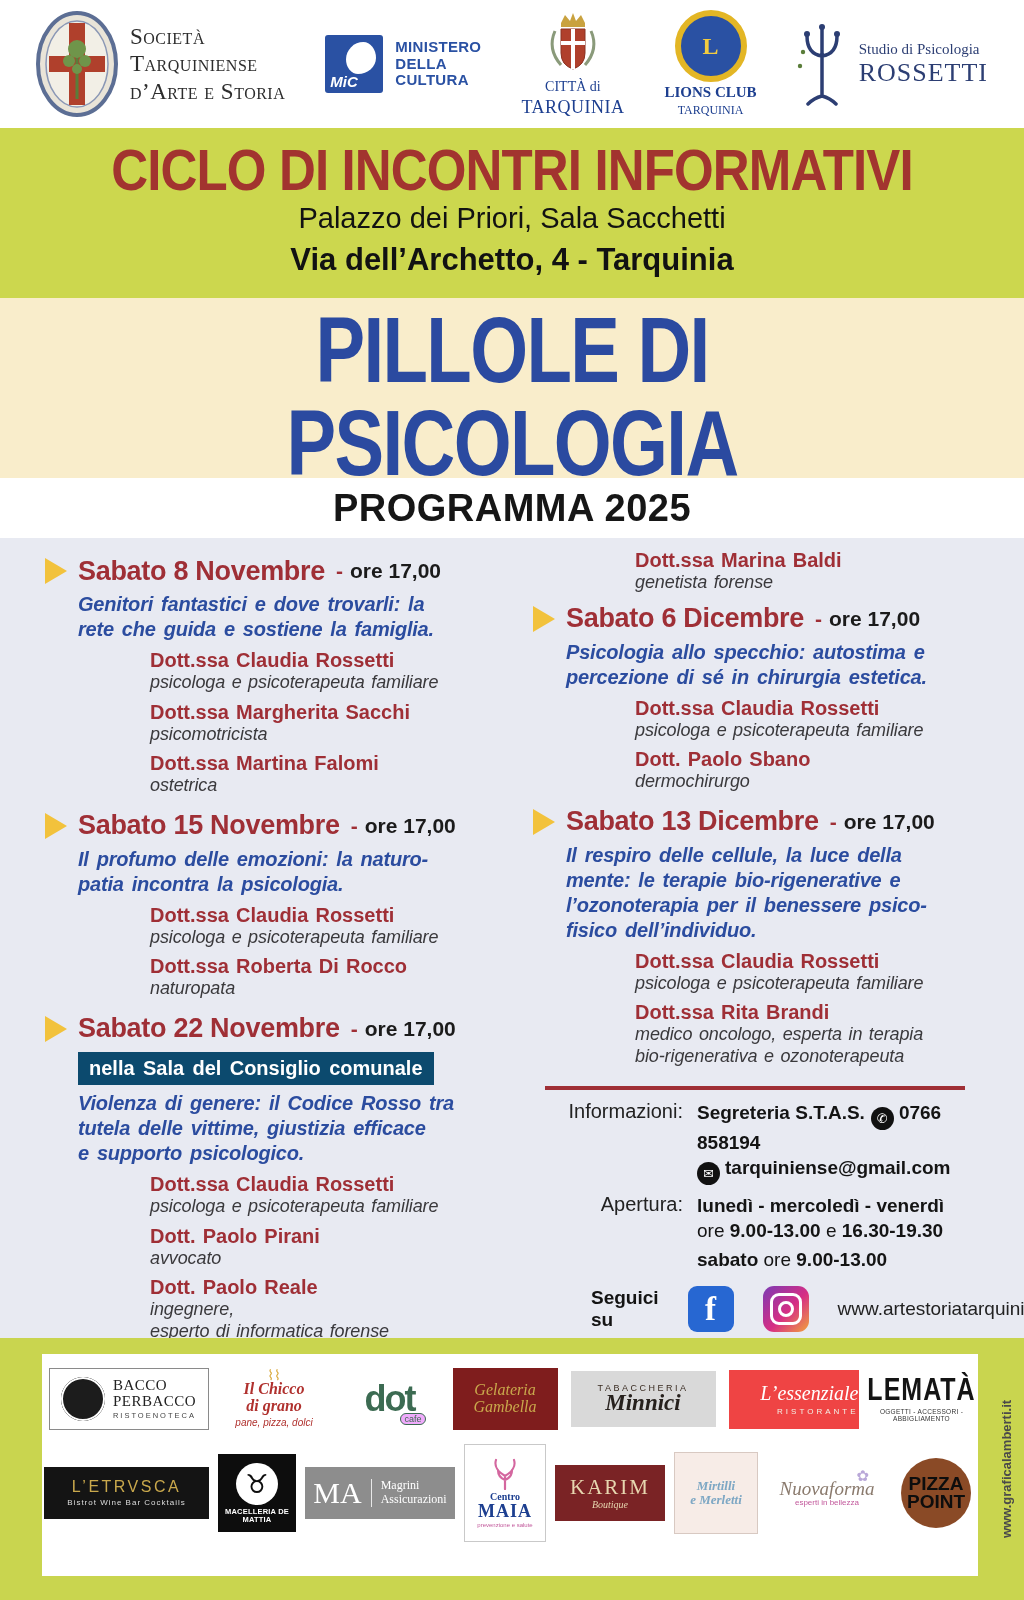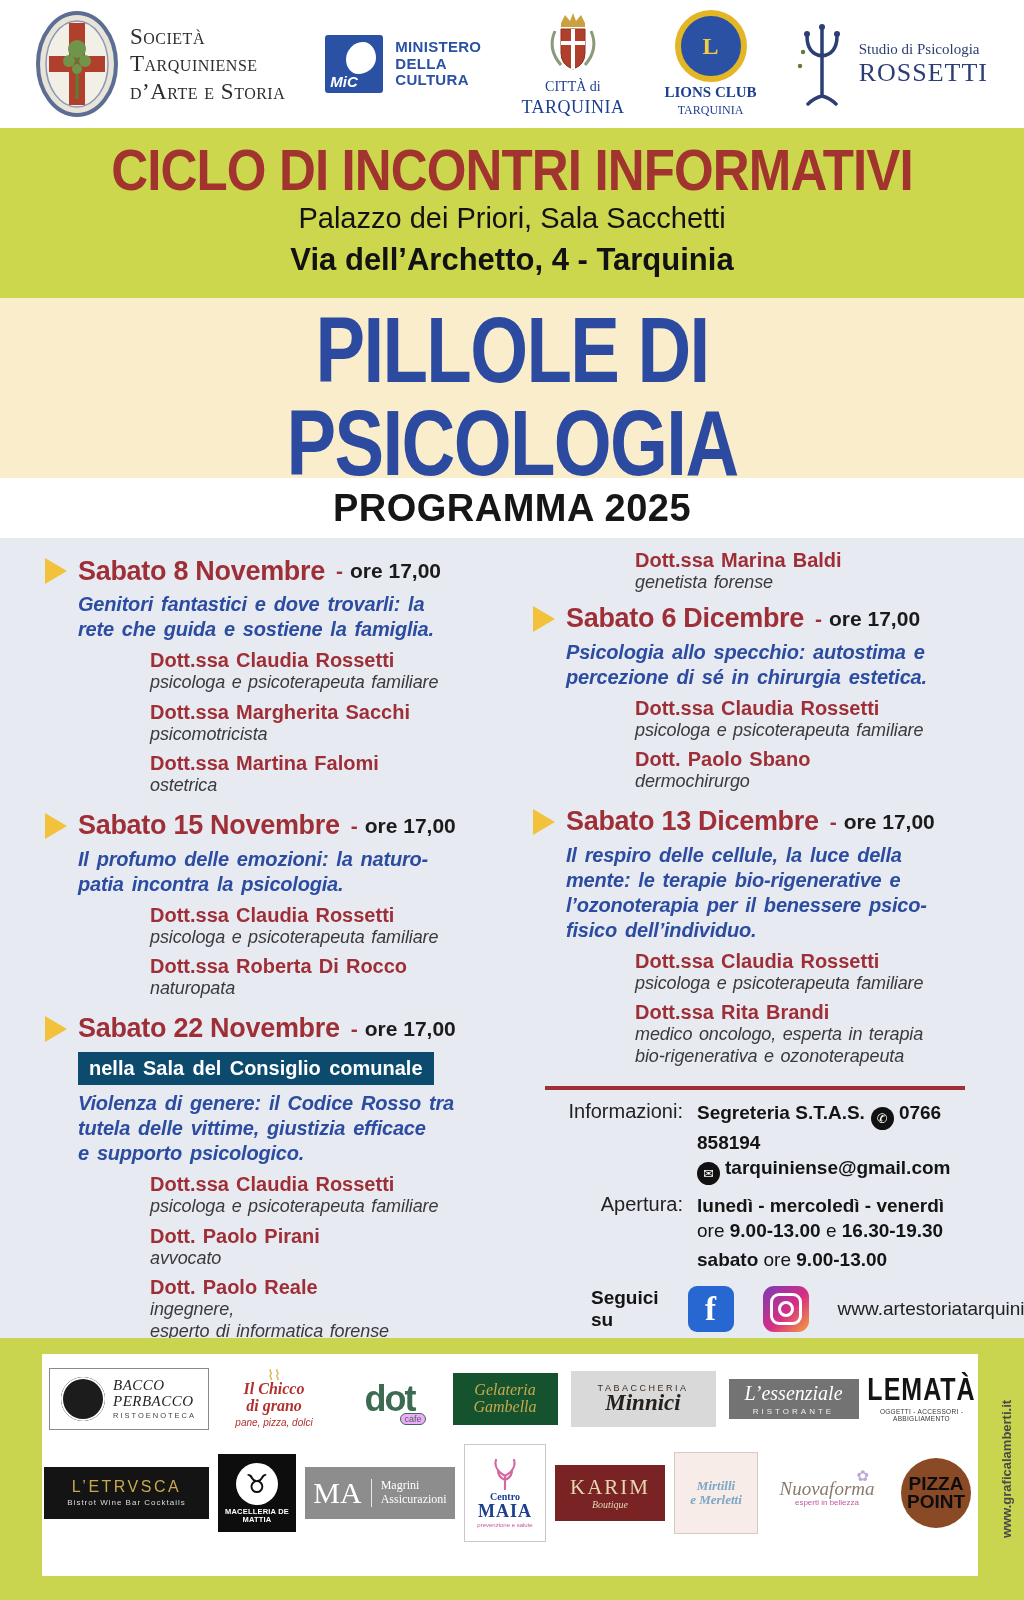--- a/index.html
+++ b/index.html
@@ -96,26 +96,26 @@
   .sp-bacco .nm{font-family:"Liberation Serif",serif;font-size:15px;color:#222;letter-spacing:.5px;text-align:left;}
   .sp-bacco .sub{font-size:7.5px;letter-spacing:2px;color:#444;margin-top:2px;text-align:left;}
   .sp-chicco{width:105px;}
   .sp-chicco .nm{font-family:"Liberation Serif",serif;font-style:italic;font-weight:700;color:#b0312e;font-size:16px;}
   .sp-chicco .sub{font-style:italic;color:#b0312e;font-size:10px;margin-top:3px;text-align:center;}
   .wheat{color:#d9a93c;font-size:14px;line-height:.8;}
   .sp-dot{width:100px;position:relative;}
   .sp-dot .nm{color:#3c6b52;font-weight:800;font-size:36px;letter-spacing:-2px;line-height:.9;}
   .sp-dot .sub{position:absolute;right:14px;top:30px;font-size:9px;color:#3c6b52;background:#f0abfc;
     border:1px solid #3c6b52;border-radius:8px;padding:0 3px;}
-  .sp-gelateria{width:105px;height:52px;background:#14532d;color:#c9a84c;}
+  .sp-gelateria{width:105px;height:62px;background:#7f1d1d;color:#c9a84c;}
   .sp-gelateria .nm{font-family:"Liberation Serif",serif;font-style:italic;font-size:16px;}
   .sp-minnici{width:145px;height:56px;background:#d9d9d9;}
   .sp-minnici .pre2{font-size:9px;letter-spacing:2.5px;color:#3a2c22;}
   .sp-minnici .nm{font-family:"Liberation Serif",serif;font-weight:700;font-style:italic;font-size:23px;color:#26201c;margin-top:-2px;}
-  .sp-essenziale{width:130px;height:40px;background:#737373;color:#fff;}
+  .sp-essenziale{width:130px;height:59px;background:#ef4444;color:#fff;align-items:flex-end;}
   .sp-essenziale .nm{font-family:"Liberation Serif",serif;font-style:italic;font-size:20px;}
   .sp-essenziale .sub{font-size:8px;letter-spacing:3px;margin-top:3px;color:#f1f1e6;}
   .sp-lemata{width:100px;}
   .sp-lemata .nm{font-weight:800;font-size:25px;letter-spacing:1px;color:#141414;transform:scaleY(1.25);}
   .sp-lemata .sub{font-size:6.5px;color:#333;margin-top:5px;letter-spacing:.3px;}
   .sp-etrusca{width:165px;height:52px;background:#141414;color:#c9a84c;}
   .sp-etrusca .nm{font-size:16px;letter-spacing:2.5px;}
   .sp-etrusca .sub{font-size:8px;color:#ddd;letter-spacing:1px;margin-top:3px;}
   .sp-demattia{width:78px;height:78px;background:#0d0d0d;color:#fff;}
   .bull{width:42px;height:42px;border-radius:50%;background:#fff;display:flex;align-items:center;
@@ -385,21 +385,21 @@
       </div>
     </div>
   </main>
 
   <footer class="footer">
     <div class="panel">
       <div class="s-row">
         <div class="sp sp-bacco">
           <span class="bacco-circle"></span>
           <span>
-              <span class="nm" style="display:block;font-style:italic;">BACCO
+              <span class="nm" style="display:block;">BACCO
 PERBACCO</span>
           <span class="sub" style="display:block;">RISTOENOTECA</span>
             </span>
         </div>
         <div class="sp sp-chicco">
           <span class="wheat">⌇⌇</span>
           <span class="nm">Il Chicco
 di grano</span>
           <span class="sub">pane, pizza, dolci</span>
         </div>

